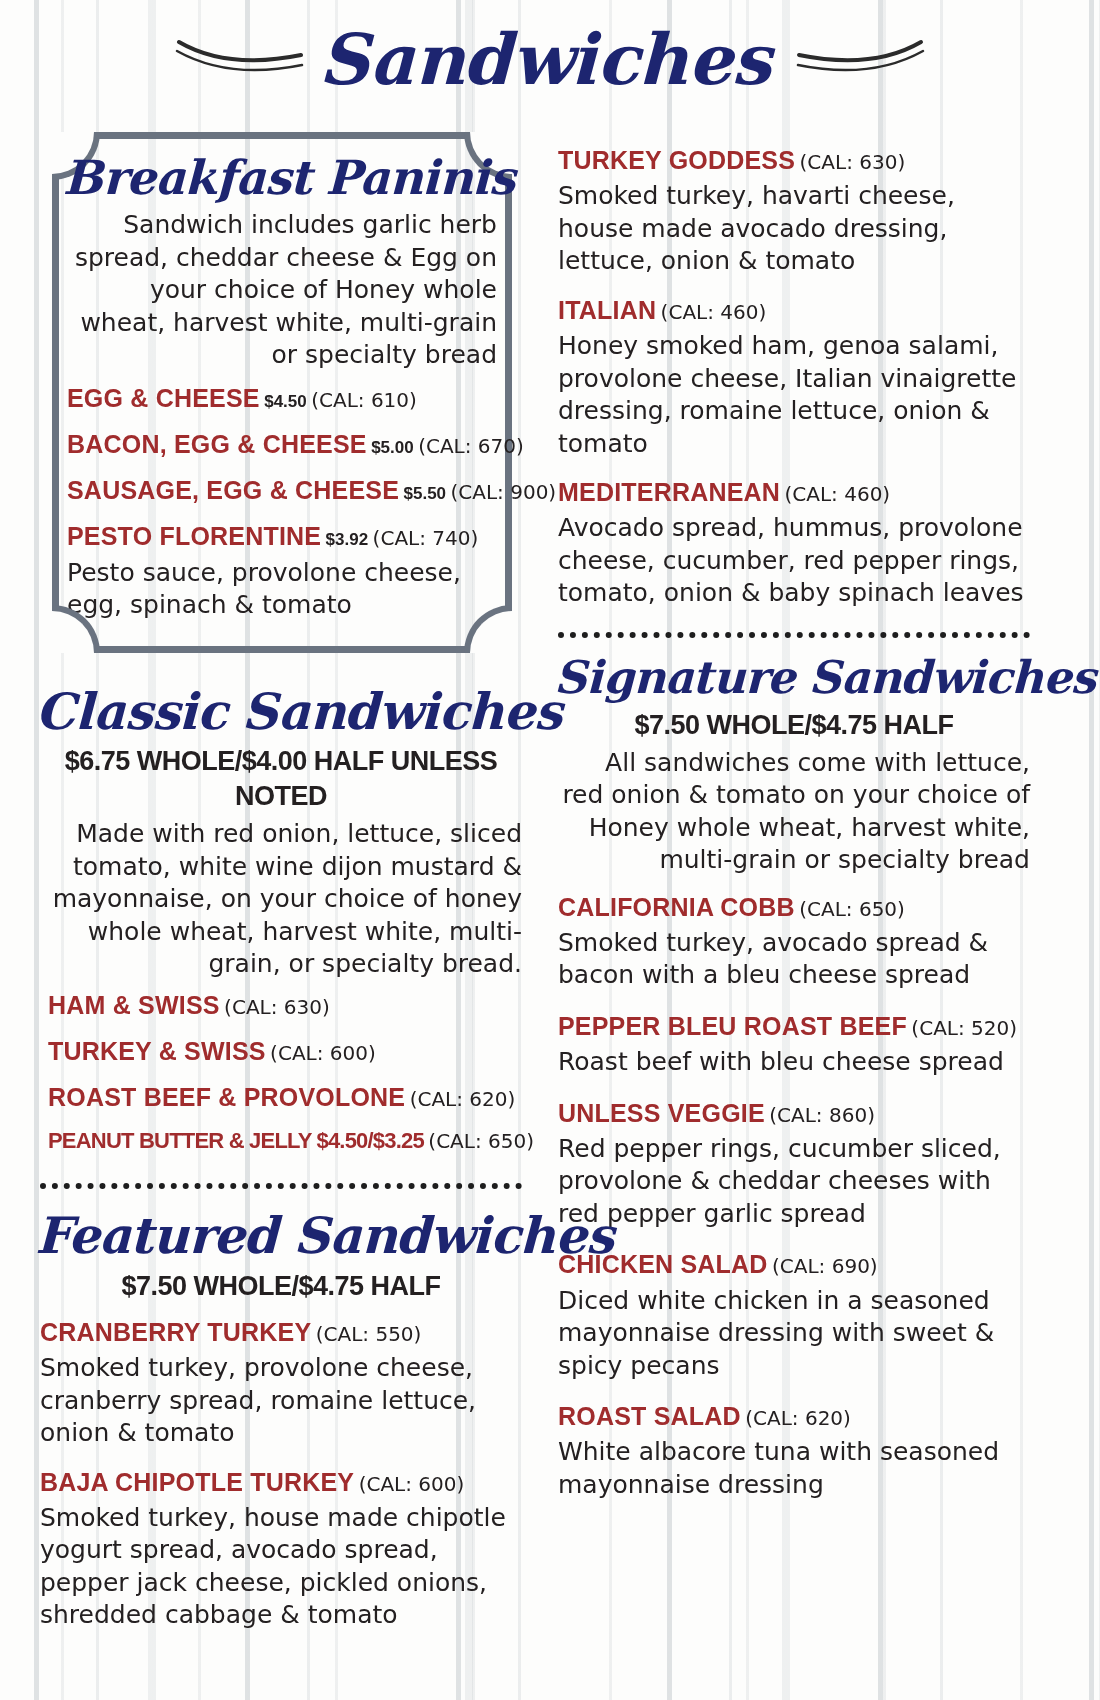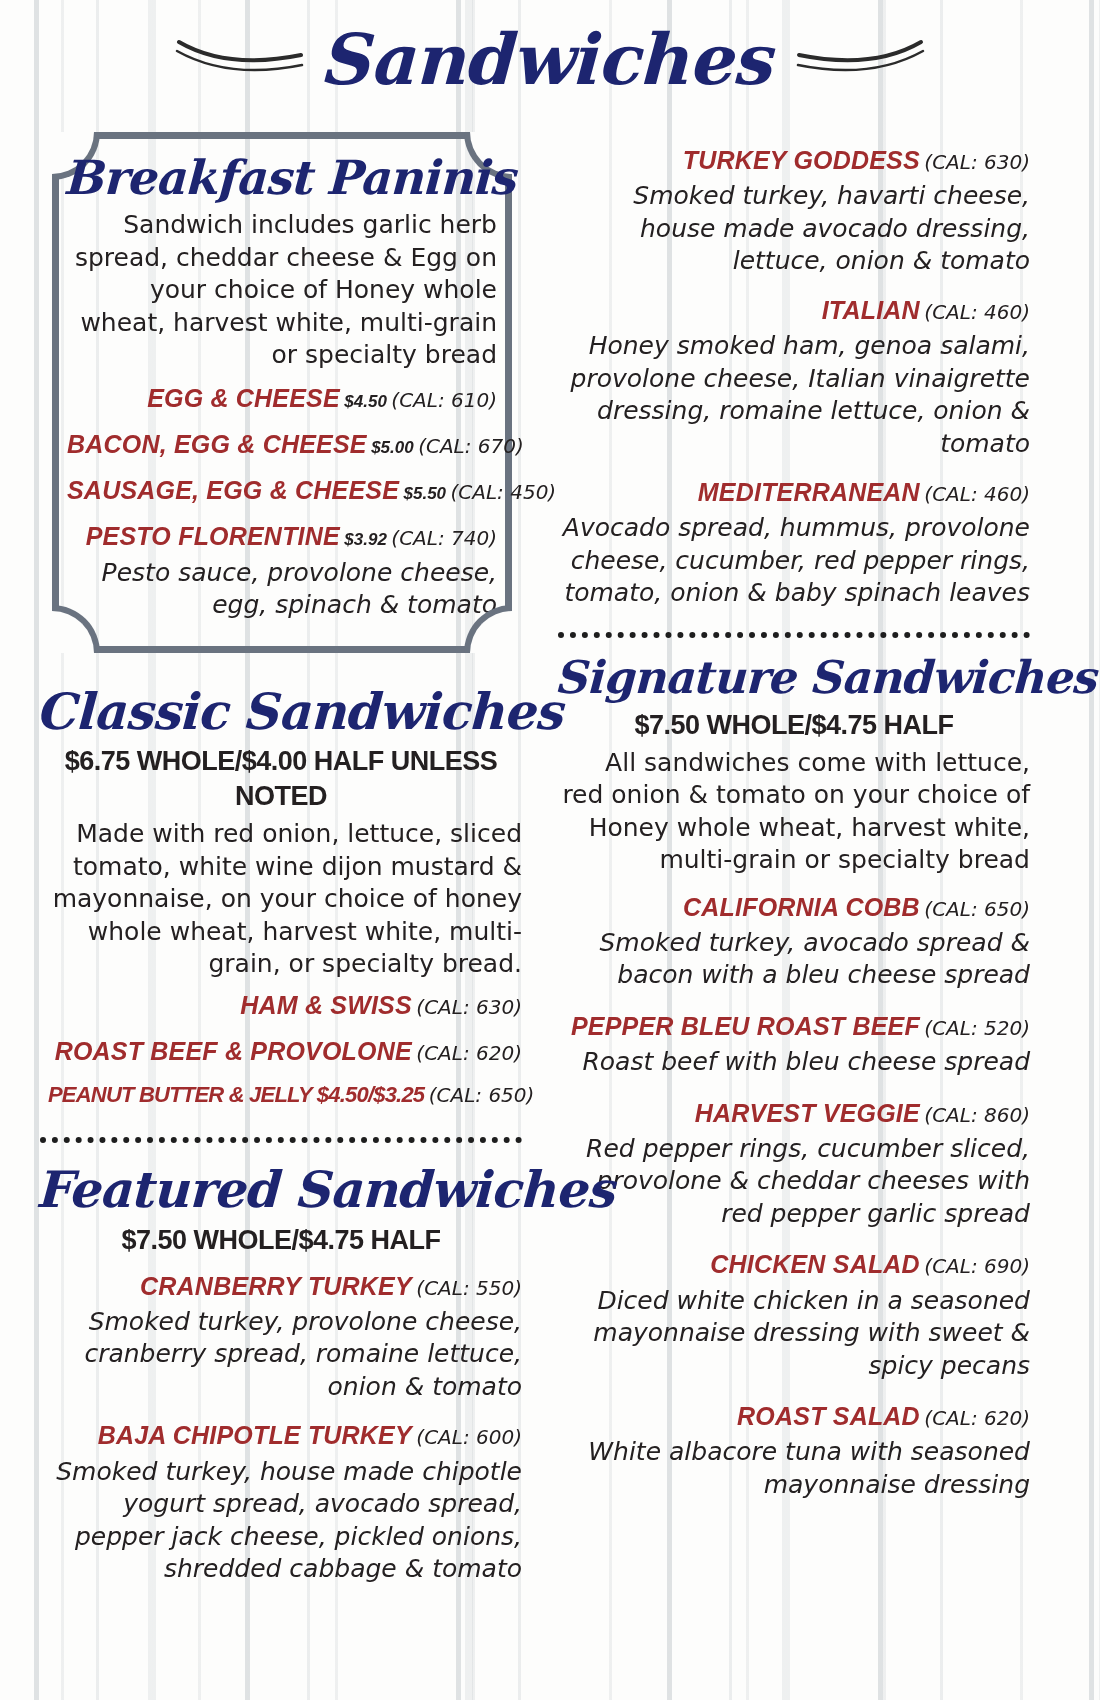--- a/index.html
+++ b/index.html
@@ -51,21 +51,21 @@
   .pricing{
     font-family:"Liberation Sans", sans-serif;
     font-weight:700;font-size:27px;line-height:1.3;
     text-align:center;color:#242021;letter-spacing:-0.5px;
     margin:2px 0 4px 0;
   }
   .section-desc{
     font-size:25px;line-height:1.3;text-align:right;
     color:#242021;margin:0 0 6px 0;
   }
-  .item{margin:10px 0 14px 0;text-align:right;font-style:italic;}
+  .item{margin:10px 0 14px 0;text-align:left;}
   .item-head{
     font-family:"Liberation Sans", sans-serif;
     line-height:1.45;white-space:nowrap;
   }
   .item-name{
     font-weight:700;font-size:25px;color:#a02c2d;letter-spacing:0.2px;
   }
   .item-price{font-weight:700;font-size:17px;color:#242021;}
   .item-cal{
     font-family:"DejaVu Sans", sans-serif;
@@ -159,21 +159,21 @@
                 <span class="item-cal">(CAL: 670)</span>
               </div>
 
             </div>
 
 
             <div class="item">
               <div class="item-head">
                 <span class="item-name">SAUSAGE, EGG &amp; CHEESE</span>
                 <span class="item-price">$5.50</span>
-                <span class="item-cal">(CAL: 450)</span>
+                <span class="item-cal">(CAL: 900)</span>
               </div>
 
             </div>
 
             <div class="item">
               <div class="item-head">
                 <span class="item-name">PESTO FLORENTINE</span>
                 <span class="item-price">$3.92</span>
                 <span class="item-cal">(CAL: 740)</span>
               </div>
@@ -190,20 +190,28 @@
 
             <div class="item">
               <div class="item-head">
                 <span class="item-name">HAM &amp; SWISS</span>
                 
                 <span class="item-cal">(CAL: 630)</span>
               </div>
 
             </div>
 
+            <div class="item">
+              <div class="item-head">
+                <span class="item-name">TURKEY &amp; SWISS</span>
+                
+                <span class="item-cal">(CAL: 600)</span>
+              </div>
+
+            </div>
 
             <div class="item">
               <div class="item-head">
                 <span class="item-name">ROAST BEEF &amp; PROVOLONE</span>
                 
                 <span class="item-cal">(CAL: 620)</span>
               </div>
 
             </div>
 
@@ -300,21 +308,21 @@
               <div class="item-head">
                 <span class="item-name">PEPPER BLEU ROAST BEEF</span>
                 
                 <span class="item-cal">(CAL: 520)</span>
               </div>
               <div class="item-desc">Roast beef with bleu cheese spread</div>
             </div>
 
             <div class="item">
               <div class="item-head">
-                <span class="item-name">HARVEST VEGGIE</span>
+                <span class="item-name">UNLESS VEGGIE</span>
                 
                 <span class="item-cal">(CAL: 860)</span>
               </div>
               <div class="item-desc">Red pepper rings, cucumber sliced, provolone &amp; cheddar cheeses with red pepper garlic spread</div>
             </div>
 
             <div class="item">
               <div class="item-head">
                 <span class="item-name">CHICKEN SALAD</span>
                 

